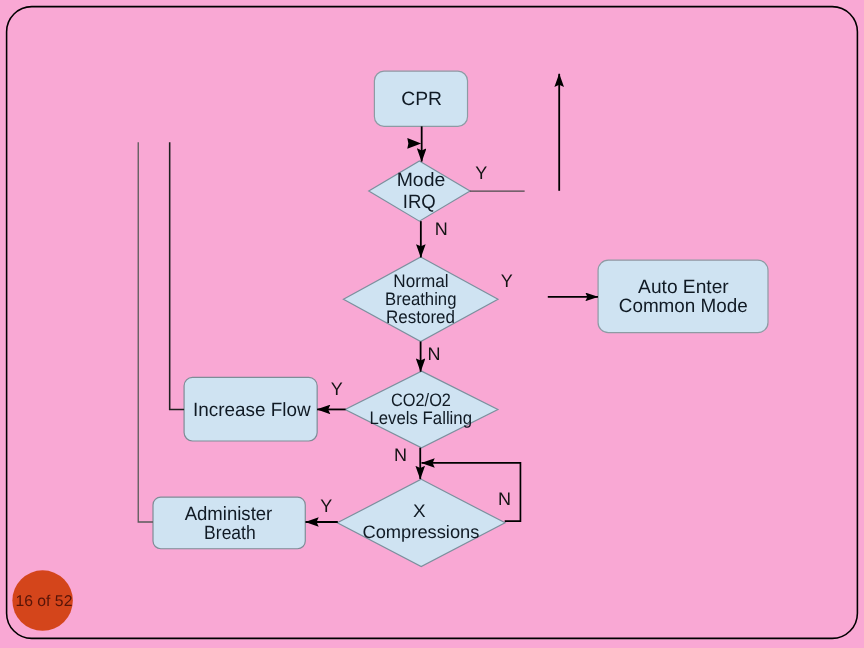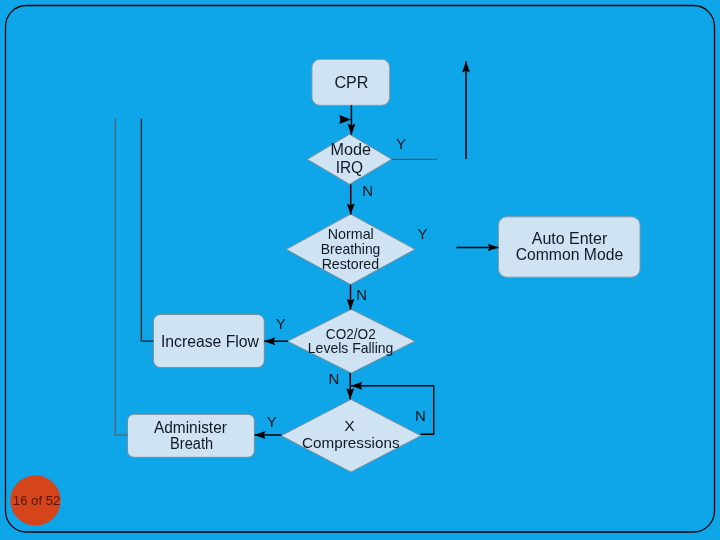--- a/index.html
+++ b/index.html
@@ -1,18 +1,18 @@
 <!DOCTYPE html>
 <html><head>
 <meta charset="utf-8">
 <title>CPR Flowchart</title>
 <style>
   html,body{margin:0;padding:0;background:#ffffff;}
   body{width:720px;height:540px;overflow:hidden;font-family:"Liberation Sans",sans-serif;}
-  #slide{position:relative;width:720px;height:540px;background:#0ea5e9;}
+  #slide{position:relative;width:720px;height:540px;background:#f9a8d4;}
   svg{display:block;}
   text{font-family:"Liberation Sans",sans-serif;-webkit-font-smoothing:antialiased;}
   svg{ -webkit-font-smoothing:antialiased; will-change: transform; }
   .nodetext{font-size:16px;fill:#101a24;}
   .dtext{font-size:15px;fill:#101a24;}
   .branch{font-size:15px;fill:#141414;}
   .pagenum{font-size:13px;fill:#561408;}
 </style>
 </head>
 <body>

